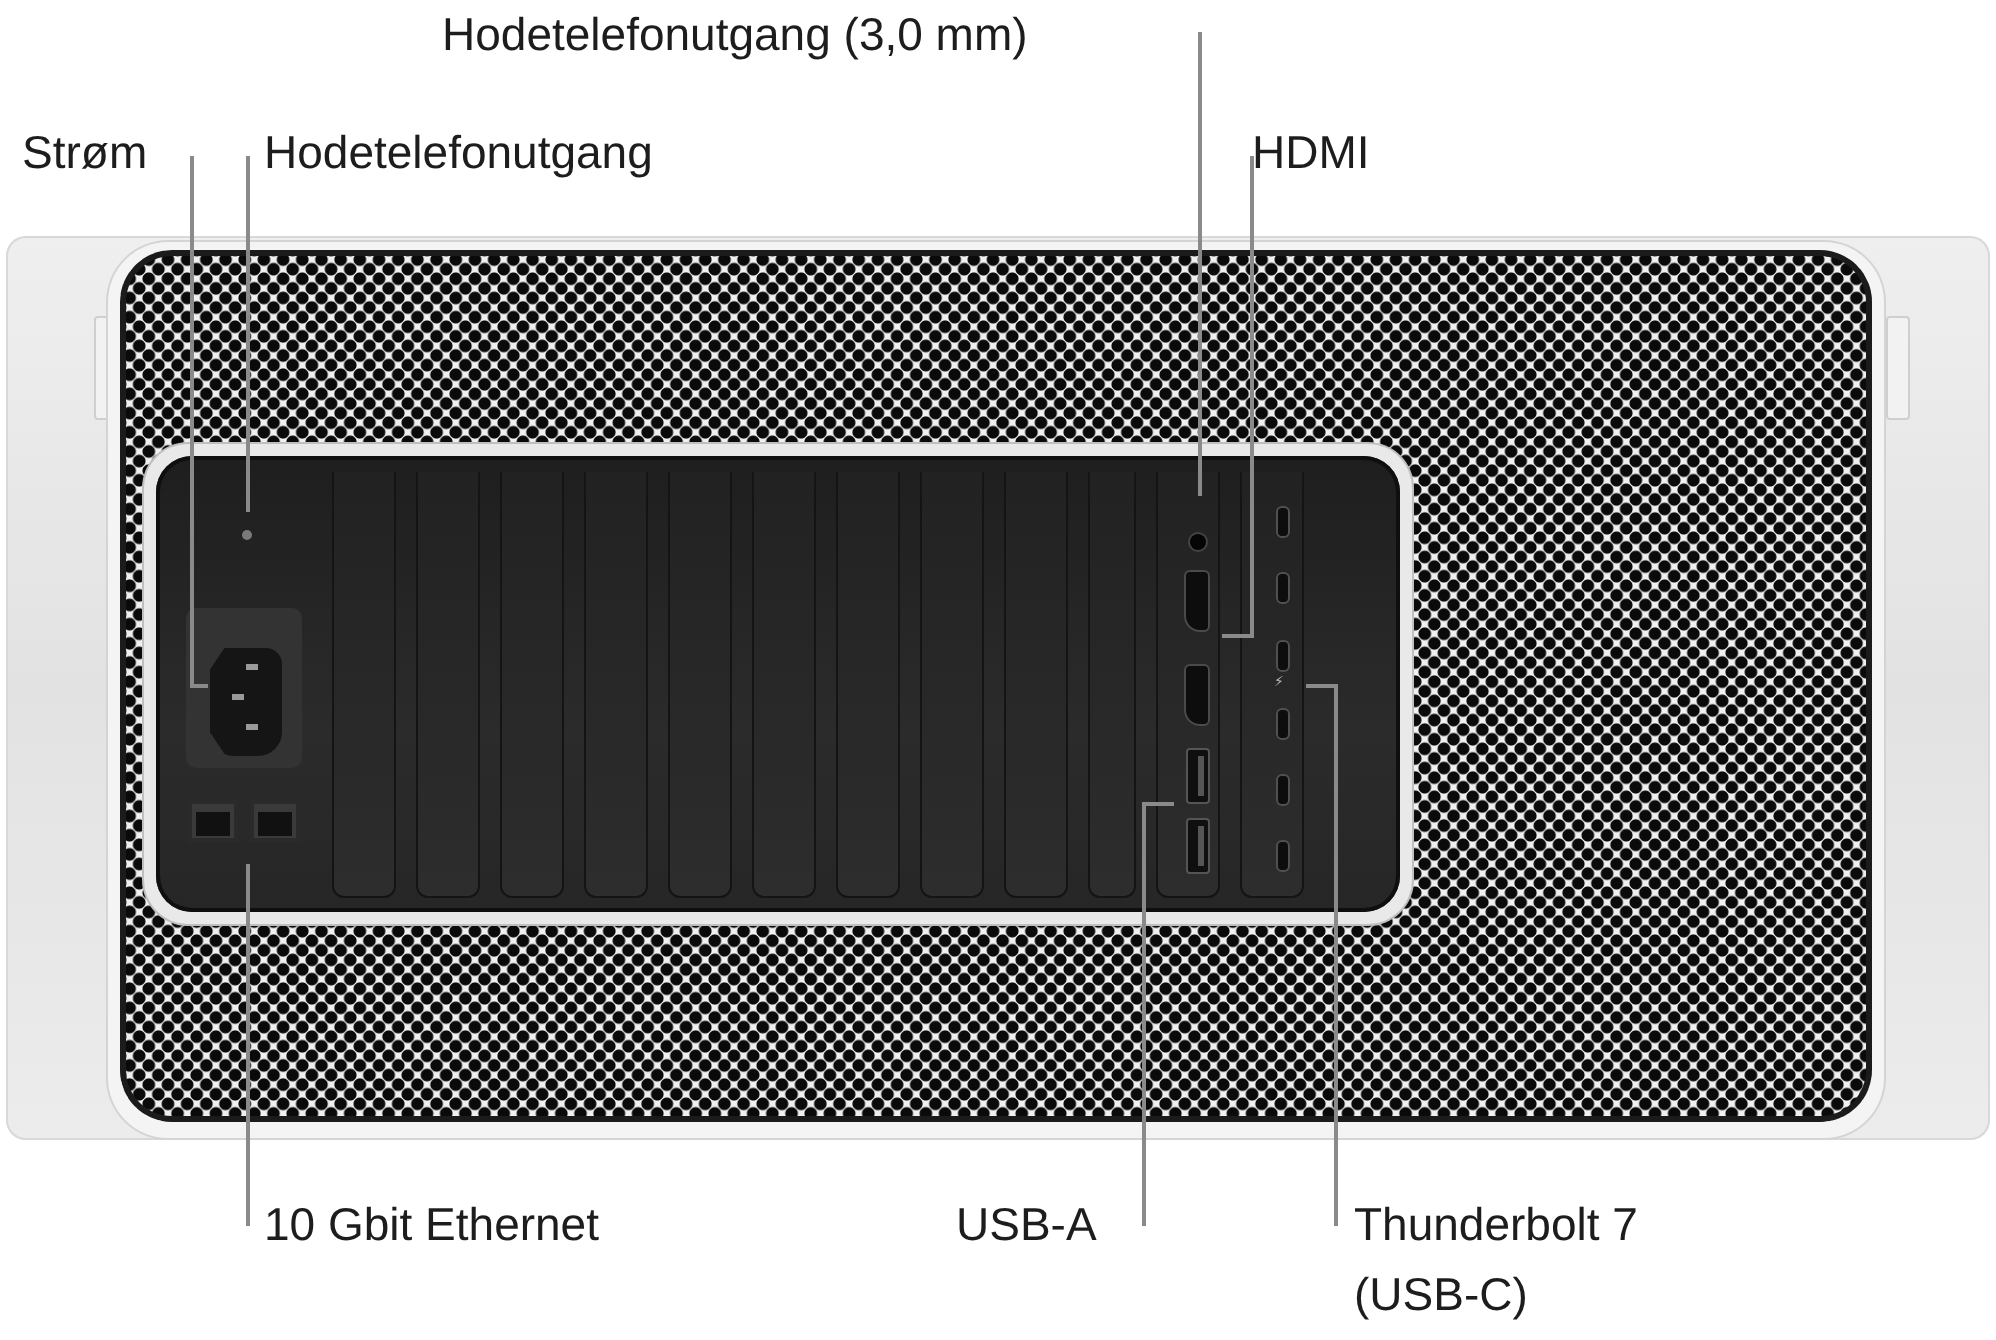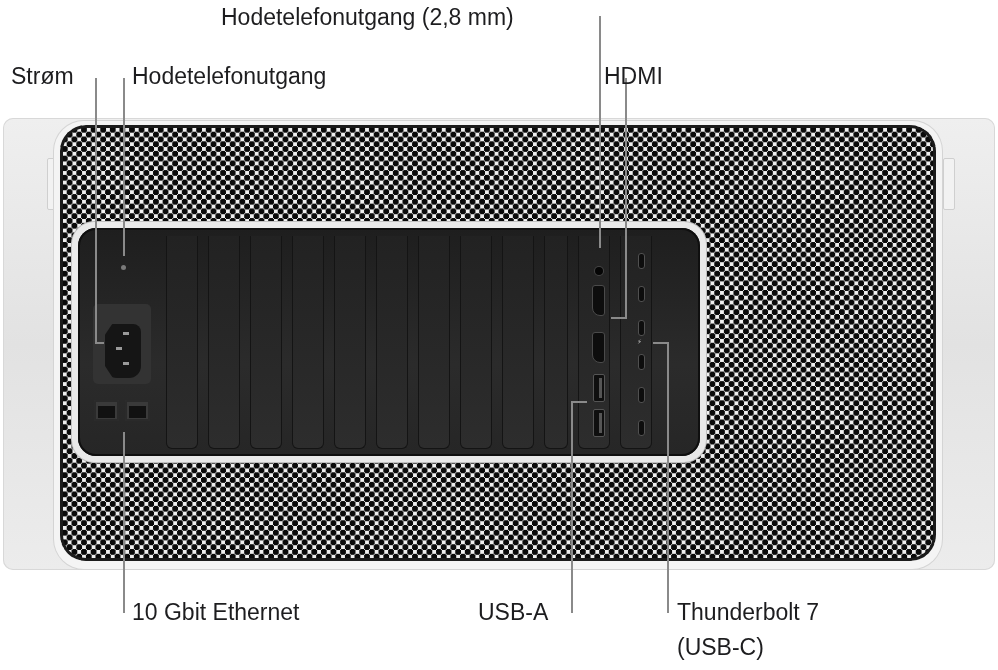--- a/index.html
+++ b/index.html
@@ -104,18 +104,18 @@
 <div class="line" style="left:123px; top:432px; width:2px; height:181px;"></div>
 
 <div class="line" style="left:571px; top:402px; width:2px; height:211px;"></div>
 <div class="line" style="left:571px; top:401px; width:16px; height:2px;"></div>
 
 <div class="line" style="left:667px; top:343px; width:2px; height:270px;"></div>
 <div class="line" style="left:653px; top:342px; width:16px; height:2px;"></div>
 
 <div class="label" style="left:11px; top:62px;">Strøm</div>
 <div class="label" style="left:132px; top:62px;">Hodetelefonutgang</div>
-<div class="label" style="left:221px; top:3px;">Hodetelefonutgang (2,8 mm)</div>
-<div class="label" style="left:604px; top:62px;">HDMI</div>
+<div class="label" style="left:221px; top:3px;">Hodetelefonutgang (3,0 mm)</div>
+<div class="label" style="left:626px; top:62px;">HDMI</div>
 <div class="label" style="left:132px; top:598px;">10 Gbit Ethernet</div>
 <div class="label" style="left:478px; top:598px;">USB-A</div>
 <div class="label" style="left:677px; top:598px;">Thunderbolt 7</div>
 <div class="label" style="left:677px; top:633px;">(USB-C)</div>
 
 </body></html>

